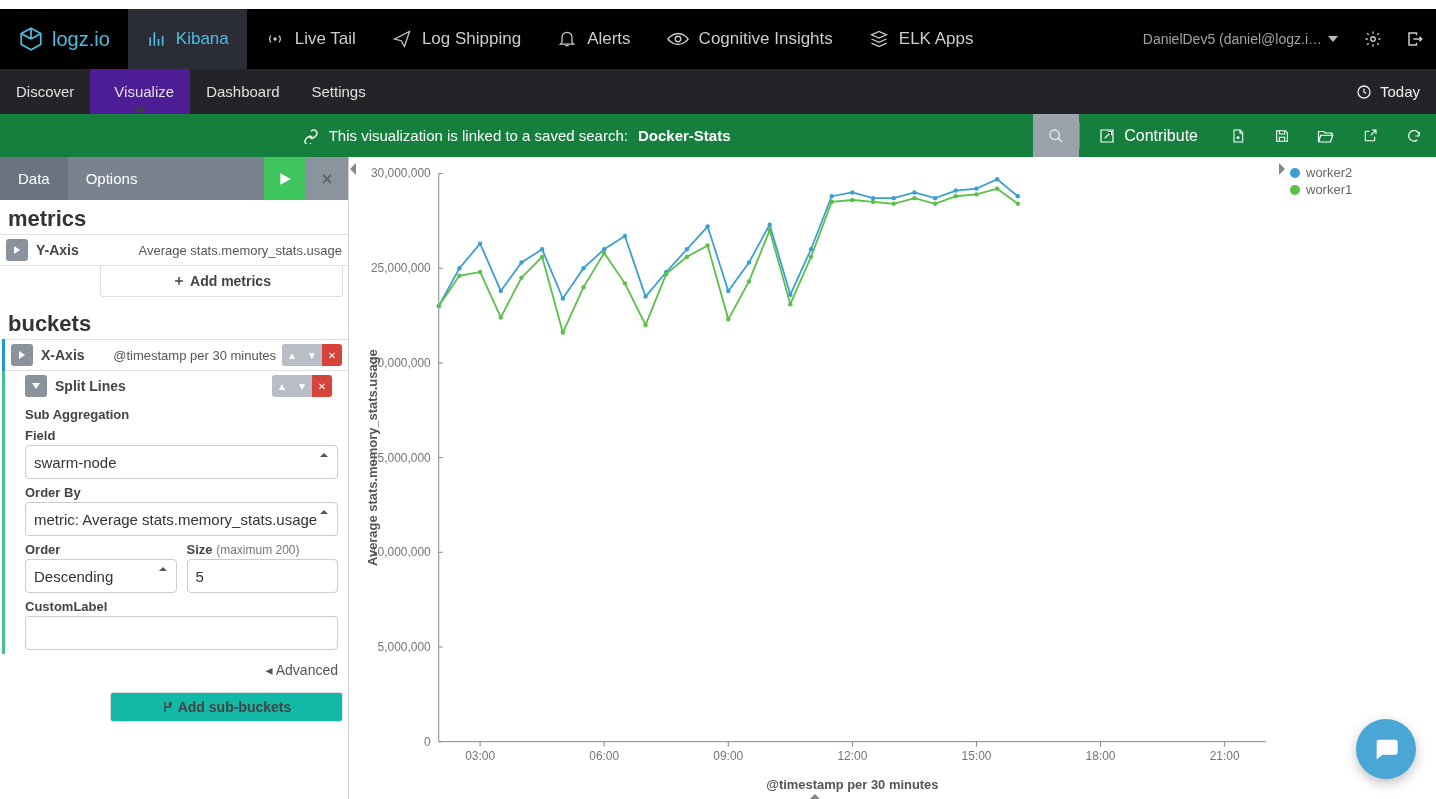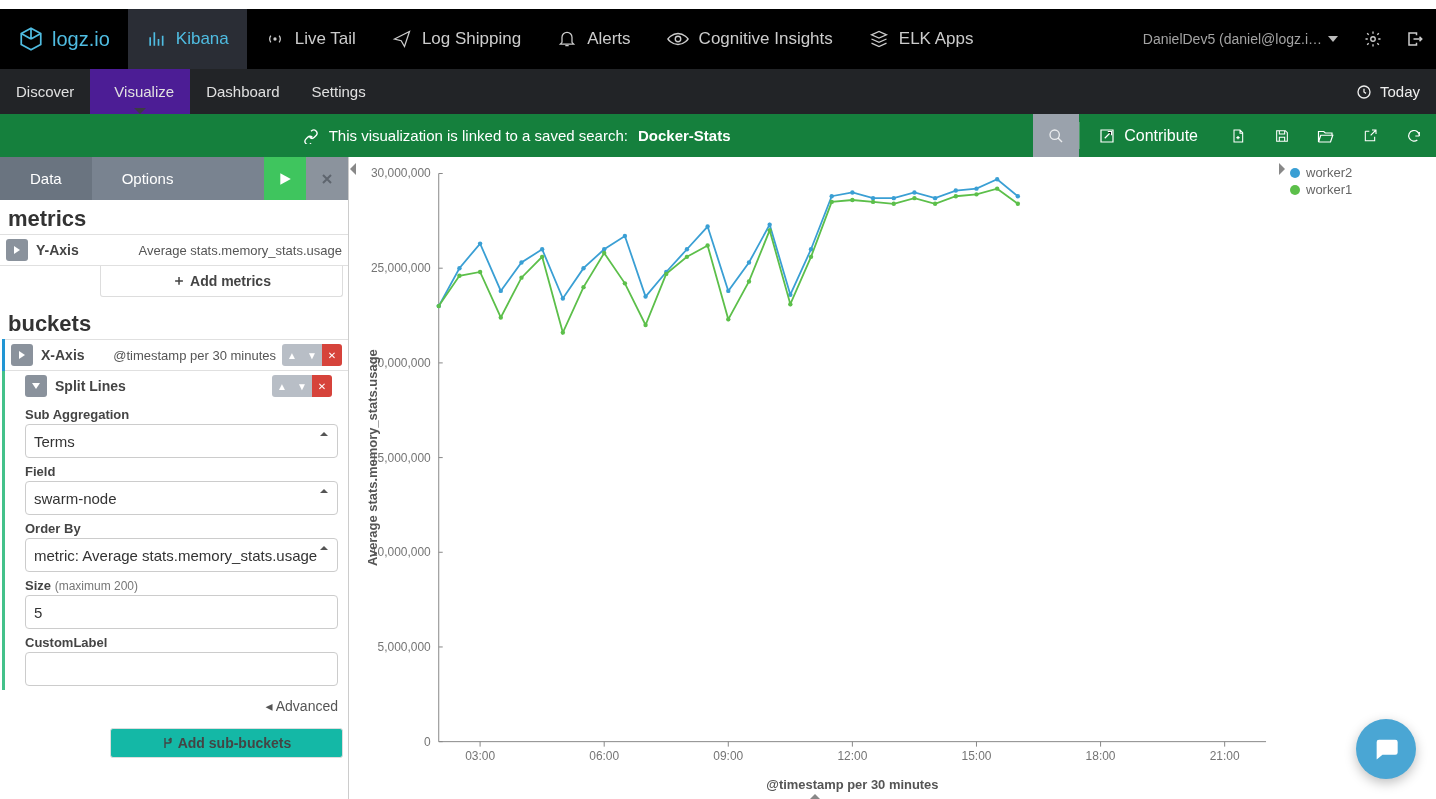--- a/index.html
+++ b/index.html
@@ -28,21 +28,21 @@
 .linkmsg b { font-weight: 600; }
 .search-btn { width: 46px; display: flex; align-items: center; justify-content: center; background: #9aa2ac; cursor: pointer; }
 .link-sep { width: 1px; background: #ffffff40; margin: 8px 0; }
 .contribute { display: flex; align-items: center; padding: 0 18px; gap: 8px; font-size: 16px; cursor: pointer; }
 .lb-icon { width: 44px; display: flex; align-items: center; justify-content: center; cursor: pointer; }
 
 
 .workspace { display: flex; height: calc(799px - 60px - 45px - 43px); }
 .sidepanel { width: 349px; background: #fff; border-right: 1px solid #ccc; display: flex; flex-direction: column; overflow: hidden; }
 .panel-tabs { height: 43px; background: #798390; display: flex; align-items: stretch; }
-.ptab { display: flex; align-items: center; padding: 0 30px; color: #fff; font-size: 15px; cursor: pointer; }
+.ptab { display: flex; align-items: center; padding: 0 18px; color: #fff; font-size: 15px; cursor: pointer; }
 .ptab.active { background: #6a7480; }
 .ptab-spacer { flex: 1; }
 .ptab-run { width: 42px; background: #3fc55e; display: flex; align-items: center; justify-content: center; cursor: pointer; }
 .ptab-close { width: 42px; background: #8b939d; display: flex; align-items: center; justify-content: center; cursor: pointer; }
 
 .panel-body { flex: 1; overflow-y: auto; color: #333; padding: 0; }
 .section-h { font-size: 22px; font-weight: 700; padding: 6px 8px 2px; color: #333; }
 
 .agg-row { display: flex; align-items: center; padding: 4px 6px; border-bottom: 1px solid #e0e0e0; }
 .agg-toggle { width: 22px; height: 22px; background: #8a929c; border-radius: 3px; display: flex; align-items: center; justify-content: center; margin-right: 8px; cursor: pointer; color: #fff; }
@@ -279,29 +279,32 @@
             </div>
           <div class="agg-label">Split Lines</div>
           <div style="margin-left:auto;" class="agg-btns">
             <div class="mini-btn">▲</div>
             <div class="mini-btn">▼</div>
             <div class="mini-btn red">✕</div>
           </div>
         </div>
 
         <label class="f">Sub Aggregation</label>
-        <div class="sel-wrap"><select class="sel"><option>Terms</option></select></div>
 
         <label class="f">Field</label>
         <div class="sel-wrap"><select class="sel"><option>swarm-node</option></select></div>
 
         <label class="f">Order By</label>
         <div class="sel-wrap"><select class="sel"><option>metric: Average stats.memory_stats.usage</option></select></div>
 
         <div class="form-row2">
+          <div>
+            <label class="f">Order</label>
+            <div class="sel-wrap"><select class="sel"><option>Descending</option></select></div>
+          </div>
           <div>
             <label class="f"><span>Size</span> <span class="maxnote">(maximum 200)</span></label>
             <input class="inp" value="5" style="">
           </div>
         </div>
 
         <label class="f">CustomLabel</label>
         <input class="inp" style="">
       </div>
 

